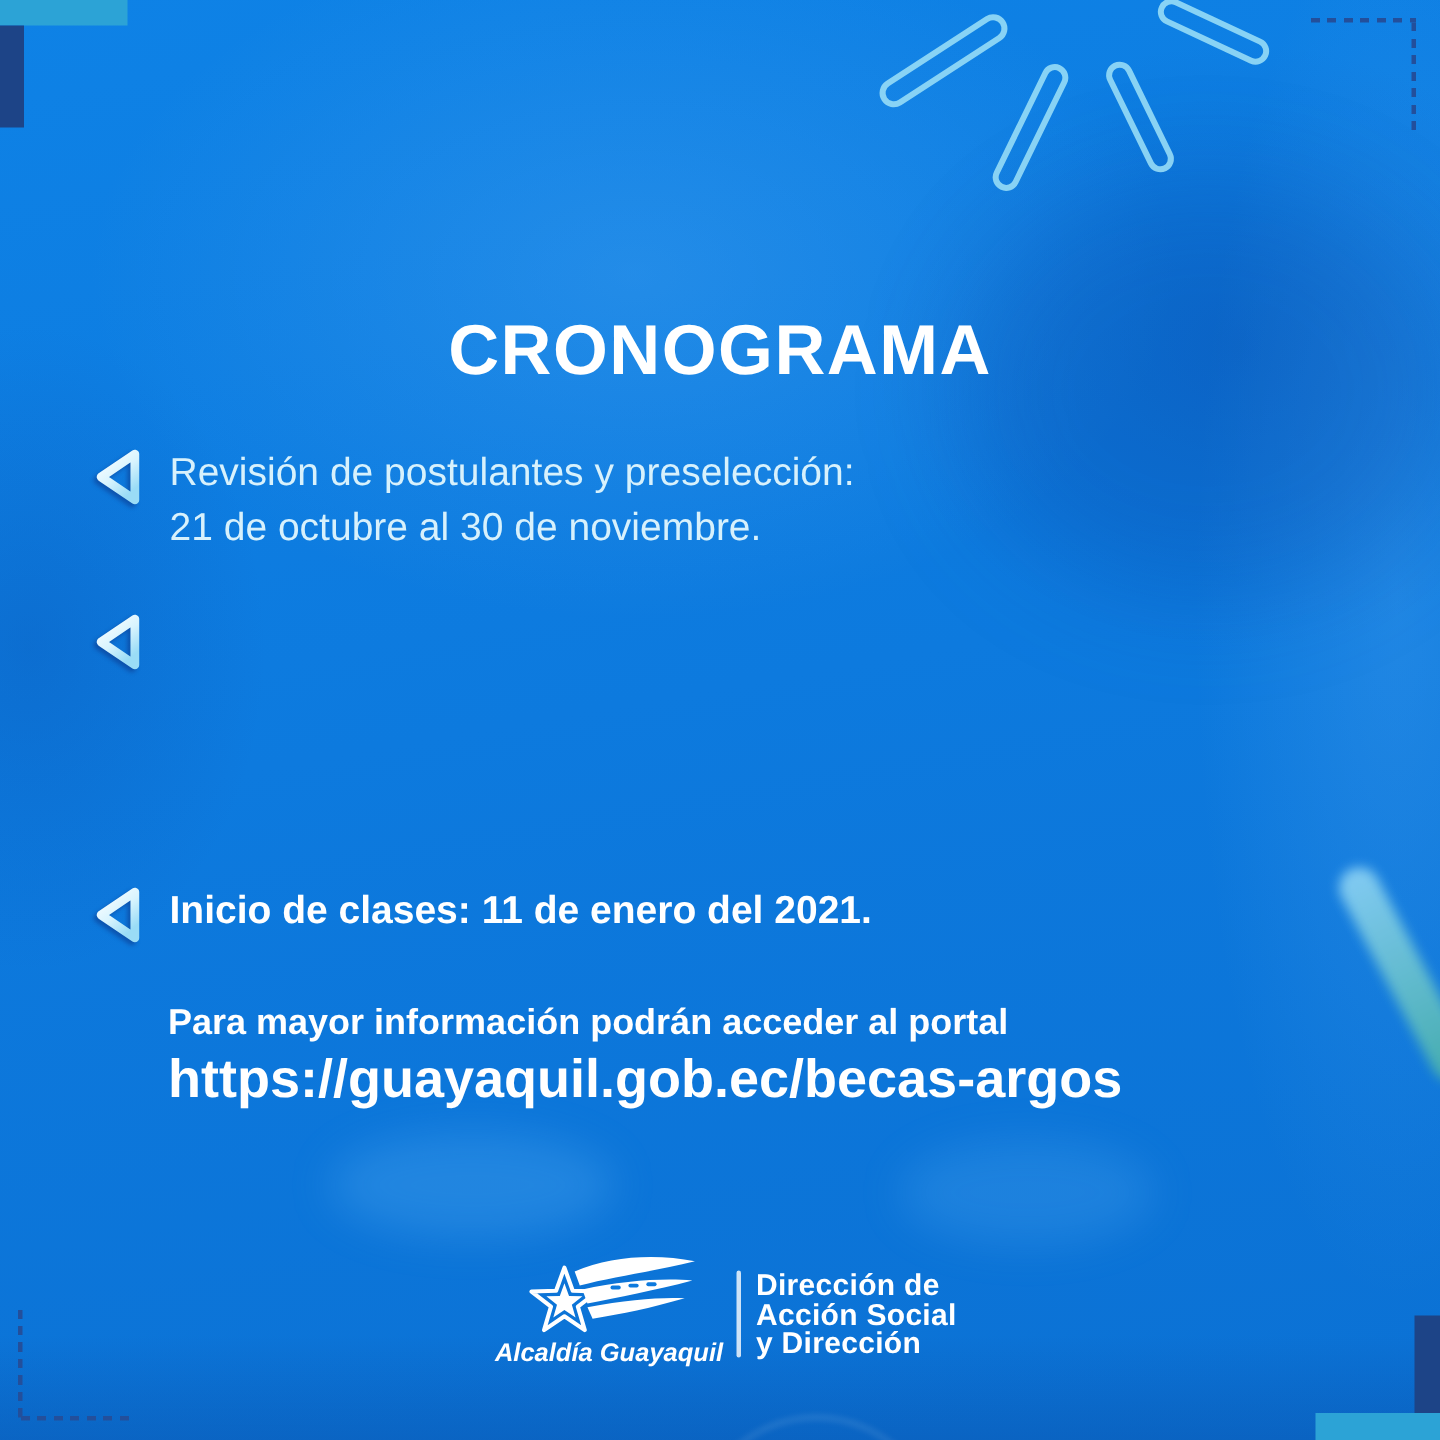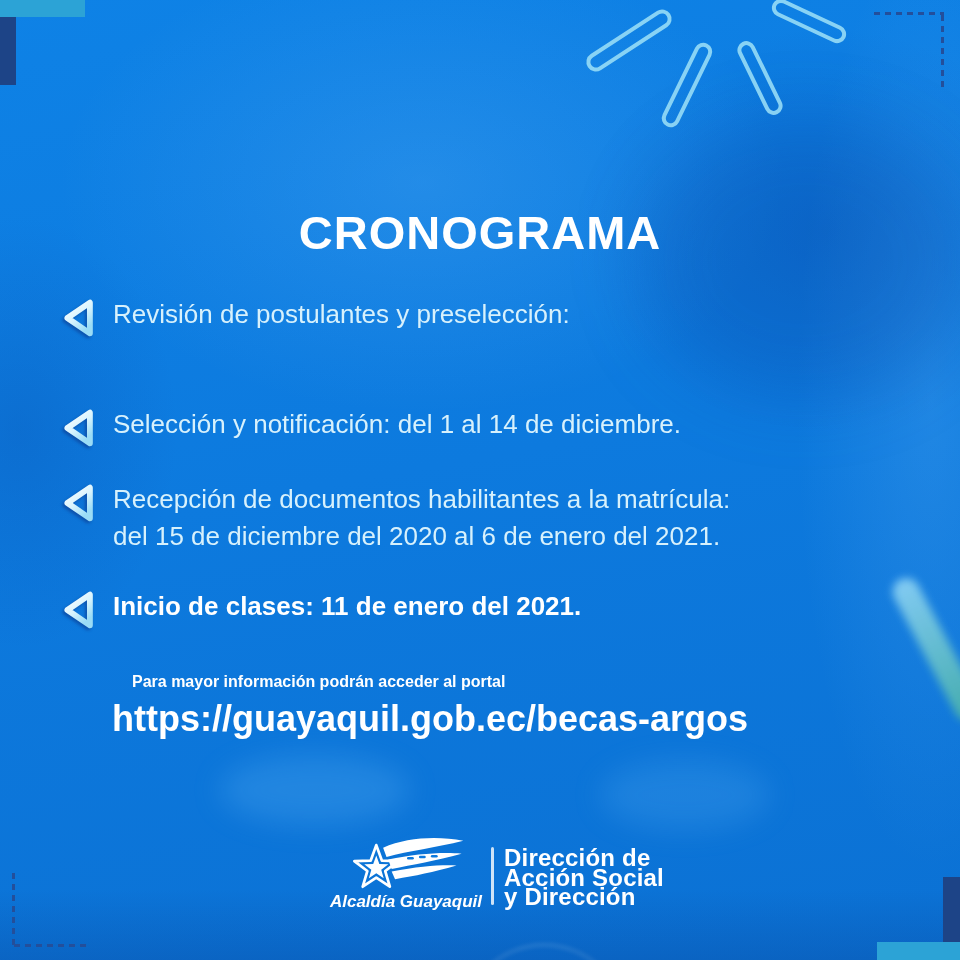--- a/index.html
+++ b/index.html
@@ -53,30 +53,30 @@
     color:#ffffff; font-size:47px; font-weight:800; letter-spacing:1px;}
 
   .item{position:absolute; left:62px; display:flex; align-items:flex-start; gap:15px;}
   .item .tri{width:36px; height:40px; margin-top:2px; flex:0 0 auto;
     filter:drop-shadow(-2px 2px 1.5px rgba(10,40,120,0.45));}
   .item .txt{color:#d7f1fc; font-size:26px; line-height:37px; font-weight:400; width:810px;}
   .item.bold .txt{color:#ffffff; font-weight:700;}
   .item1{top:296px;} .item2{top:406px;} .item3{top:481px;} .item4{top:588px;}
 
   .info{position:absolute; left:112px; top:665px; color:#ffffff;}
-  .info .note{font-size:16px; font-weight:700; line-height:34px;margin-left:20px;}
+  .info .note{font-size:24px; font-weight:700; line-height:34px;}
   .info .url{font-size:36px; font-weight:700; line-height:40px;}
 
   .footer-logo{position:absolute; left:346px; top:834px; width:122px; height:64px;}
   .footer-caption{position:absolute; left:326px; top:892px; width:160px; text-align:center;
     color:#ffffff; font-size:17px; font-weight:700; font-style:italic;}
   .footer-divider{position:absolute; left:491px; top:847px; width:2.5px; height:58px;
     background:rgba(255,255,255,0.8); border-radius:2px;}
   .footer-dept{position:absolute; left:504px; top:848px; color:#ffffff;
-    font-size:24px; font-weight:700; line-height:19.5px; letter-spacing:0.2px;}
+    font-size:20px; font-weight:700; line-height:19.5px; letter-spacing:0.2px;}
 </style>
 </head>
 <body>
 
 <svg width="0" height="0" style="position:absolute" aria-hidden="true">
   <defs>
     <linearGradient id="triGrad" x1="0%" y1="0%" x2="60%" y2="100%">
       <stop offset="0%" stop-color="#ffffff"></stop>
       <stop offset="55%" stop-color="#d8f4fe"></stop>
       <stop offset="100%" stop-color="#9adcf6"></stop>
@@ -111,41 +111,30 @@
   </div>
 
   <h1 class="title">CRONOGRAMA</h1>
 
   <div class="item item1">
     <svg class="tri" viewBox="0 0 40 44">
       <path d="M31 5 L31 39 L6 22 Z" fill="none" stroke="url(#triGrad)" stroke-width="6.5" stroke-linejoin="round"></path>
     </svg>
     <div class="txt">
       <div>Revisión de postulantes y preselección:</div>
+      <div>21 de octubre al 30 de noviembre.</div>
     </div>
   </div>
 
   <div class="item item2">
     <svg class="tri" viewBox="0 0 40 44">
       <path d="M31 5 L31 39 L6 22 Z" fill="none" stroke="url(#triGrad)" stroke-width="6.5" stroke-linejoin="round"></path>
     </svg>
-    <div class="txt">
-      <div>Selección y notificación: del 1 al 14 de diciembre.</div>
-    </div>
   </div>
 
-  <div class="item item3">
-    <svg class="tri" viewBox="0 0 40 44">
-      <path d="M31 5 L31 39 L6 22 Z" fill="none" stroke="url(#triGrad)" stroke-width="6.5" stroke-linejoin="round"></path>
-    </svg>
-    <div class="txt">
-      <div>Recepción de documentos habilitantes a la matrícula:</div>
-      <div>del 15 de diciembre del 2020 al 6 de enero del 2021.</div>
-    </div>
-  </div>
 
   <div class="item item4 bold">
     <svg class="tri" viewBox="0 0 40 44">
       <path d="M31 5 L31 39 L6 22 Z" fill="none" stroke="url(#triGrad)" stroke-width="6.5" stroke-linejoin="round"></path>
     </svg>
     <div class="txt">
       <div>Inicio de clases: 11 de enero del 2021.</div>
     </div>
   </div>
 

